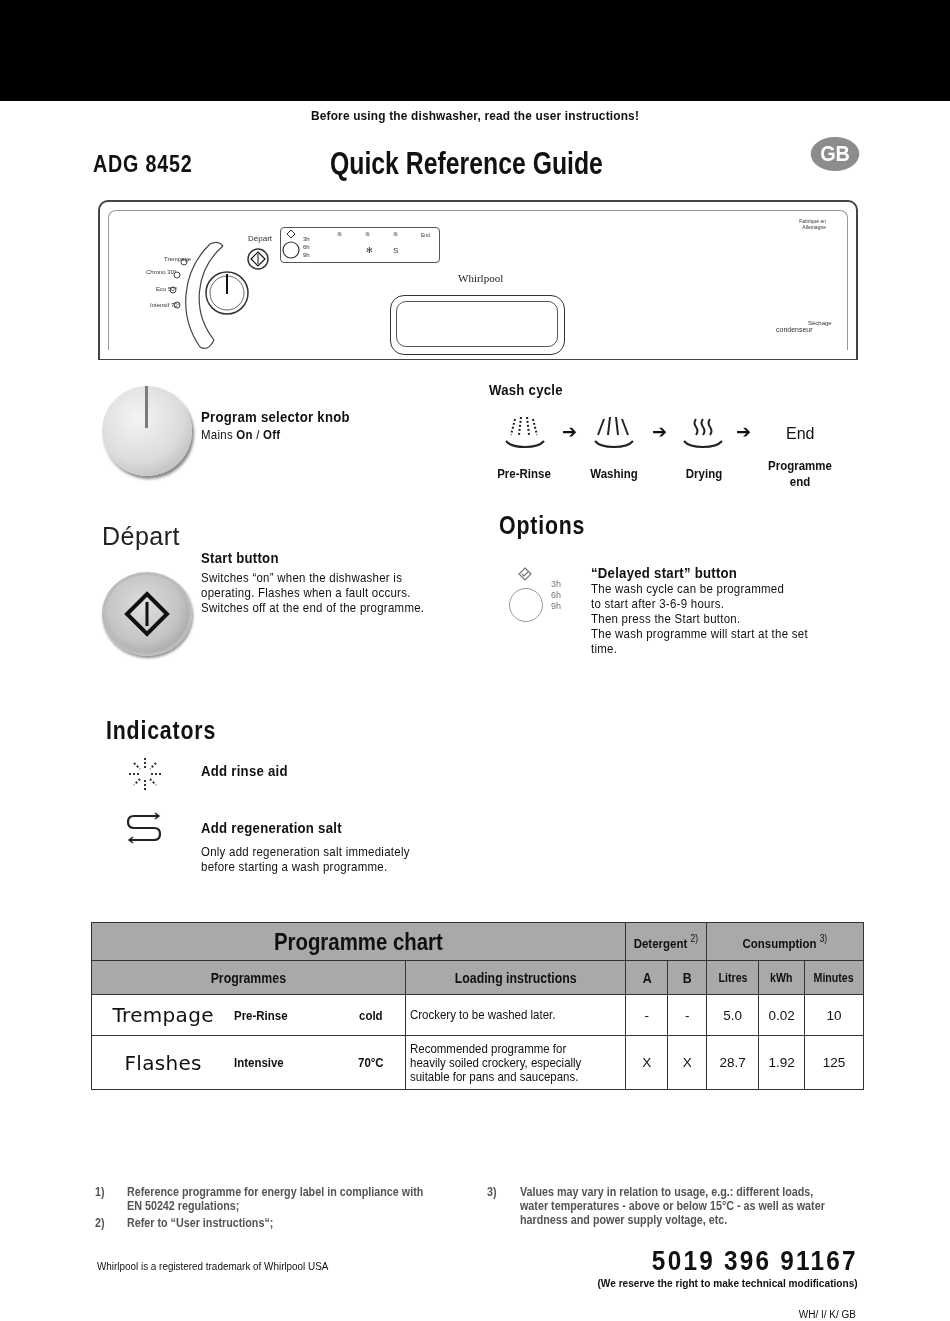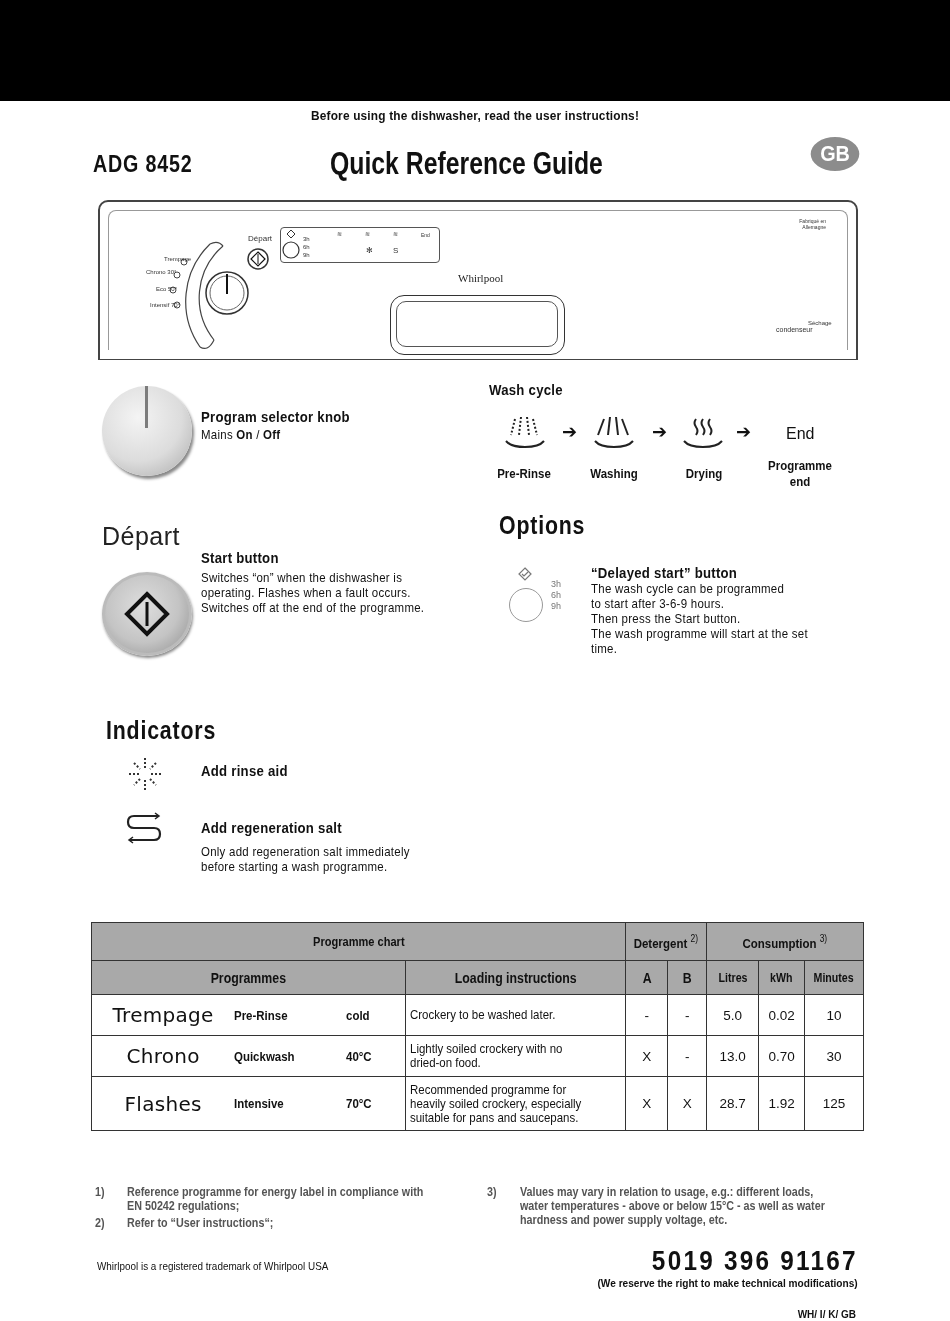--- a/index.html
+++ b/index.html
@@ -35,29 +35,29 @@
   .delay-icon-circle { left: 509px; top: 588px; width: 34px; height: 34px; border-radius: 50%; border: 1.5px solid #999; }
 
   
   table.chart { position: absolute; left: 91px; top: 922px; width: 773px; border-collapse: collapse; font-size: 13.5px; }
   table.chart td, table.chart th { border: 1px solid #333; }
   table.chart th { background: #a9a9a9; font-weight: bold; }
   .th-inner { display: inline-block; transform: scaleX(0.85); white-space: nowrap; }
   .c { text-align: center; }
   .prog-fr { font-size: 20px; text-align: center; font-family: "DejaVu Sans", sans-serif; letter-spacing: 0.3px; border-right: none !important; }
   .prog-en { font-weight: bold; border-left: none !important; border-right: none !important; }
-  .prog-temp { font-weight: bold; text-align: left; padding-right: 6px; border-left: none !important; }
+  .prog-temp { font-weight: bold; text-align: center; padding-right: 6px; border-left: none !important; }
   .load { font-size: 13.5px; line-height: 14px; padding-left: 4px; }
   .sq { display: inline-block; transform: scaleX(0.85); transform-origin: left; white-space: nowrap; }
   sup { font-size: 10px; font-weight: normal; }
   .fn { font-size: 12.5px; font-weight: bold; color: #555; transform: scaleX(0.86); transform-origin: left; white-space: nowrap; line-height: 14px; }
   .code { right: 92px; top: 1246px; font-size: 27px; font-weight: bold; letter-spacing: 2.5px; transform: scaleX(0.9); transform-origin: right; }
   .reserve { right: 92px; top: 1277px; font-size: 11.5px; font-weight: bold; transform: scaleX(0.88); transform-origin: right; white-space: nowrap; }
   .trademark { left: 97px; top: 1260px; font-size: 11.5px; transform: scaleX(0.86); transform-origin: left; white-space: nowrap; }
-  .region { right: 94px; top: 1309px; font-size: 10px; font-weight: bold; }
+  .region { right: 94px; top: 1309px; font-size: 10px; font-weight: normal; }
 </style>
 </head>
 <body>
 
 <div class="abs topbar"></div>
 <div class="abs notice">Before using the dishwasher, read the user instructions!</div>
 <div class="abs model">ADG 8452</div>
 <div class="abs title">Quick Reference Guide</div>
 <div class="abs gb">GB</div>
 
@@ -209,21 +209,21 @@
       <col style="width:60px">
       <col style="width:220px">
     <col style="width:42px">
       <col style="width:39px">
       <col style="width:52px">
       <col style="width:46px">
       <col style="width:59px">
   </colgroup>
   <tbody>
       <tr style="height:38px">
-    <th colspan="4" style="font-size:13px"><span class="th-inner">Programme chart</span></th>
+    <th colspan="4" style="font-size:24px"><span class="th-inner">Programme chart</span></th>
     <th colspan="2"><span class="th-inner"><span>Detergent</span> <sup>2)</sup></span></th>
     <th colspan="3"><span class="th-inner"><span>Consumption</span> <sup>3)</sup></span></th>
   </tr>
   <tr style="height:34px">
     <th colspan="3"><span class="th-inner" style="font-size:14.5px">Programmes</span></th>
     <th><span class="th-inner" style="font-size:14.5px">Loading instructions</span></th>
     <th><span class="th-inner" style="font-size:14.5px">A</span></th>
     <th><span class="th-inner" style="font-size:14.5px">B</span></th>
     <th><span class="th-inner" style="font-size:12.5px">Litres</span></th>
     <th><span class="th-inner" style="font-size:12.5px">kWh</span></th>
@@ -233,31 +233,20 @@
     <td class="prog-fr">Trempage</td>
     <td class="prog-en"><span class="sq">Pre-Rinse</span></td>
     <td class="prog-temp"><span class="sq">cold</span></td>
     <td class="load"><span class="sq">Crockery to be washed later.</span></td>
     <td class="c">-</td>
     <td class="c">-</td>
     <td class="c">5.0</td>
     <td class="c">0.02</td>
     <td class="c">10</td>
   </tr>
-  <tr style="height:41px">
-    <td class="prog-fr">Chrono</td>
-    <td class="prog-en"><span class="sq">Quickwash</span></td>
-    <td class="prog-temp"><span class="sq">40°C</span></td>
-    <td class="load"><div class="sq">Lightly soiled crockery with no</div><br><div class="sq">dried-on food.</div></td>
-    <td class="c">X</td>
-    <td class="c">-</td>
-    <td class="c">13.0</td>
-    <td class="c">0.70</td>
-    <td class="c">30</td>
-  </tr>
   <tr style="height:54px">
     <td class="prog-fr">Flashes</td>
     <td class="prog-en"><span class="sq">Intensive</span></td>
     <td class="prog-temp"><span class="sq">70°C</span></td>
     <td class="load"><div class="sq">Recommended programme for</div><br><div class="sq">heavily soiled crockery, especially</div><br><div class="sq">suitable for pans and saucepans.</div></td>
     <td class="c">X</td>
     <td class="c">X</td>
     <td class="c">28.7</td>
     <td class="c">1.92</td>
     <td class="c">125</td>

